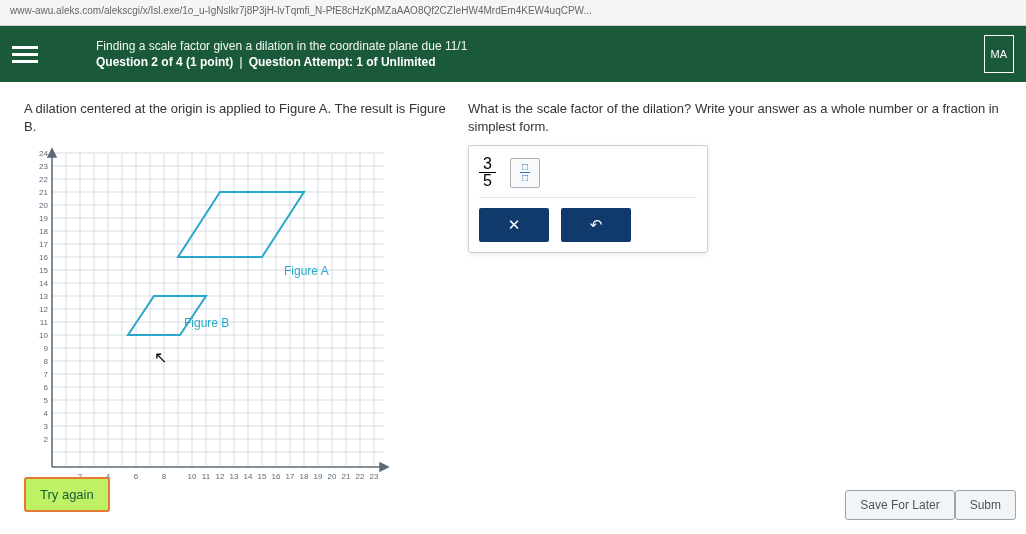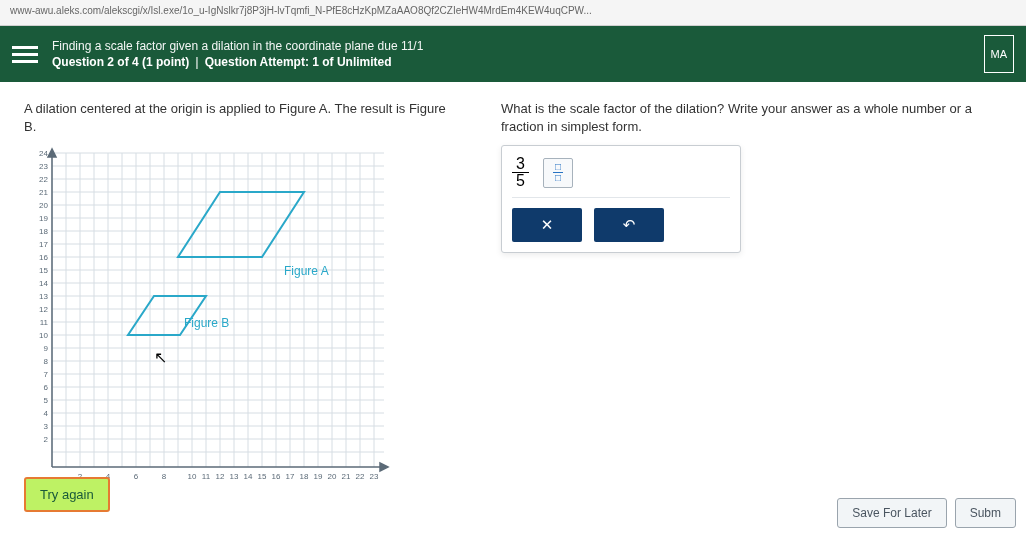--- a/index.html
+++ b/index.html
@@ -1,43 +1,43 @@
 <!DOCTYPE html>
 <html><head>
 <meta charset="utf-8">
 <style>
   * { box-sizing: border-box; margin: 0; padding: 0; }
   html, body { width: 1026px; height: 534px; overflow: hidden; font-family: Arial, Helvetica, sans-serif; background: #e8eef2; }
   .url-bar { height: 26px; background: #f5f5f5; border-bottom: 1px solid #d0d0d0; font-size: 10px; color: #666; padding: 5px 10px; white-space: nowrap; overflow: hidden; }
   .header-band { background: #1a5a3a; color: #fff; display: flex; align-items: center; padding: 8px 12px; height: 56px; }
   .hamburger { width: 26px; display: flex; flex-direction: column; gap: 4px; margin-right: 14px; cursor: pointer; }
   .hamburger span { height: 3px; background: #fff; display: block; }
-  .header-text { flex: 1; }
+  .header-text { flex: 1; margin-left: 44px; }
   .topic-line { font-size: 12px; opacity: .95; margin-bottom: 2px; }
   .question-line { font-size: 12px; font-weight: bold; }
   .question-line .sep { margin: 0 6px; opacity: .7; }
   .ma-box { border: 1px solid #fff; padding: 12px 6px; font-size: 11px; }
   .content-area { background: #fff; margin: 0; padding: 18px 24px 60px 24px; height: calc(100% - 82px); position: relative; }
-  .columns { display: flex; gap: 47px; justify-content: center; }
+  .columns { display: flex; gap: 14px; justify-content: center; }
   .left-col { flex: 0 0 430px; }
   .right-col { flex: 1; }
   .prompt-text { font-size: 13px; color: #333; margin-bottom: 10px; line-height: 1.35; }
   .graph-box { position: relative; width: 410px; height: 340px; }
   .grid-svg { width: 100%; height: 100%; }
   .answer-panel { border: 1px solid #c8cdd2; border-radius: 3px; background: #fff; width: 240px; padding: 10px; box-shadow: 0 2px 6px rgba(0,0,0,.08); }
   .answer-top { display: flex; align-items: center; gap: 14px; padding-bottom: 8px; }
   .answer-val { font-size: 16px; color: #000; text-align: center; line-height: 1; }
   .answer-val .fline { border-bottom: 1px solid #000; padding: 0 4px; }
   .frac-btn { width: 30px; height: 30px; border: 1px solid #a7b2bc; background: #f7f9fb; display: flex; align-items: center; justify-content: center; font-size: 10px; color: #2773c3; cursor: pointer; border-radius: 2px; }
   .frac-btn .mini { display: flex; flex-direction: column; align-items: center; line-height: 1; }
   .frac-btn .mini span:first-child { border-bottom: 1px solid #2773c3; padding: 0 2px; }
   .answer-bottom { display: flex; gap: 12px; padding-top: 10px; border-top: 1px solid #e2e6ea; }
   .act-btn { flex: 0 0 70px; height: 34px; background: #0f3a6b; color: #fff; display: flex; align-items: center; justify-content: center; font-size: 15px; border-radius: 2px; cursor: pointer; }
   .try-again { position: absolute; left: 24px; bottom: 22px; border: 2px solid #e67a32; color: #1a5a3a; background: #bef264; padding: 8px 14px; font-size: 13px; border-radius: 3px; cursor: pointer; }
-  .footer-btns { position: absolute; right: 10px; bottom: 6px; display: flex; gap: 8px; }
+  .footer-btns { position: absolute; right: 10px; bottom: 14px; display: flex; gap: 0; }
   .foot-btn { border: 1px solid #9aa4ad; background: #f2f5f7; color: #4a5560; padding: 7px 14px; font-size: 12px; border-radius: 3px; cursor: pointer; }
 </style>
 </head>
 <body>
 
 <div class="url-bar">www-awu.aleks.com/alekscgi/x/Isl.exe/1o_u-IgNslkr7j8P3jH-lvTqmfi_N-PfE8cHzKpMZaAAO8Qf2CZIeHW4MrdEm4KEW4uqCPW...</div>
 
 <div class="header-band">
   <div class="hamburger">
     <span></span>

